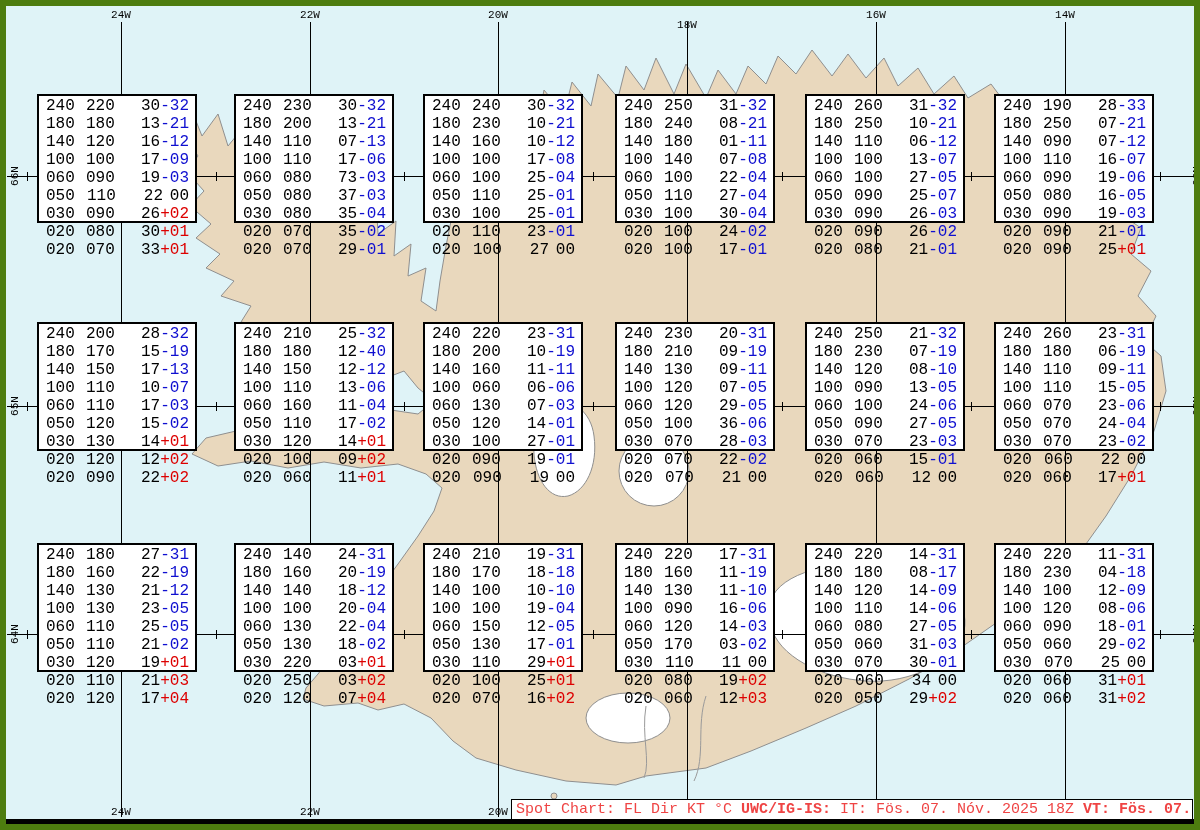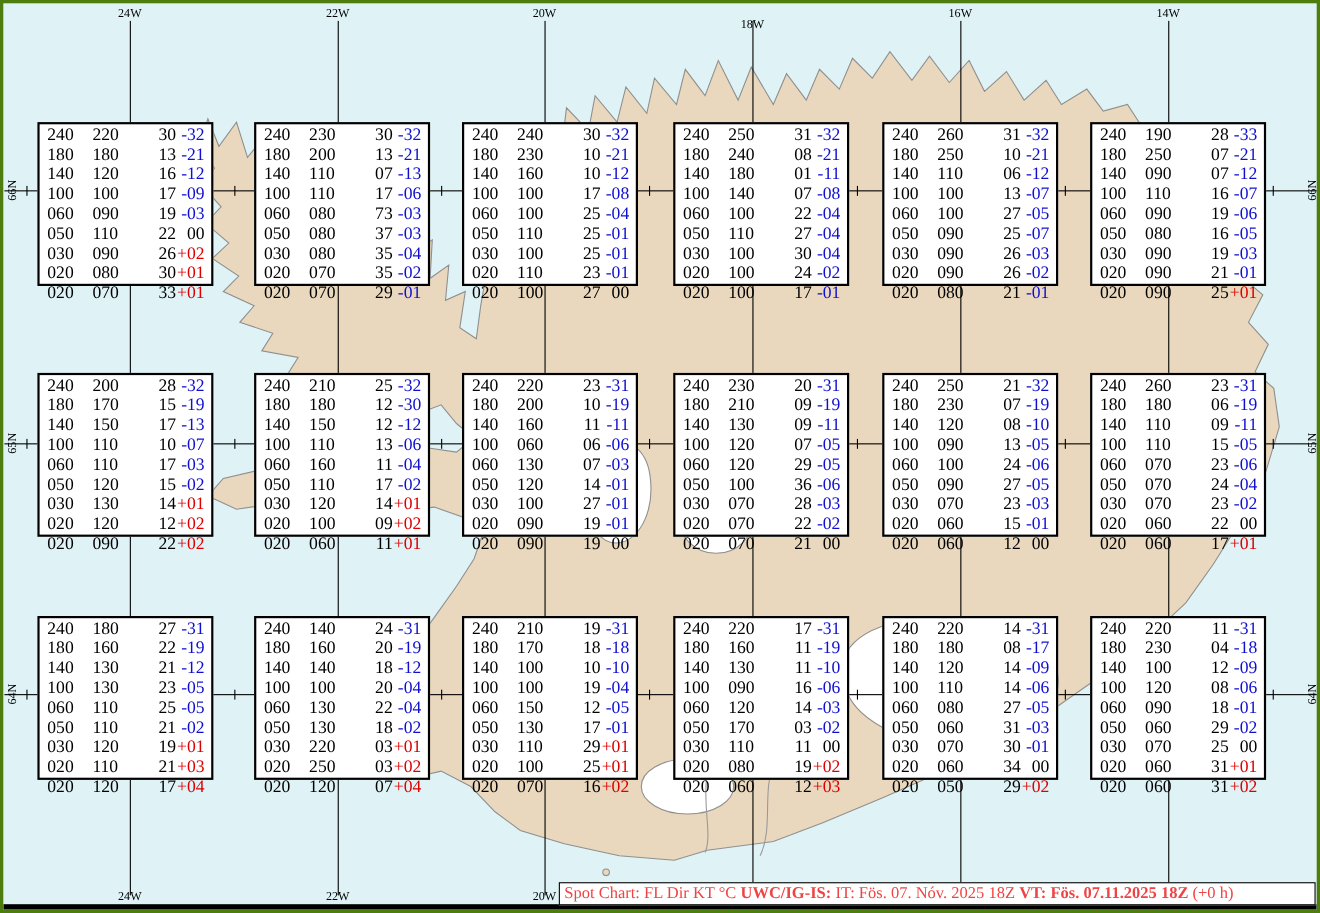--- a/index.html
+++ b/index.html
@@ -1,44 +1,43 @@
 <!DOCTYPE html>
 <html><head>
 <meta charset="utf-8">
 <style>
   html,body{margin:0;padding:0;background:#fff;}
   .stage{
     position:relative;
     width:1200px;height:830px;
     box-sizing:border-box;
-    border:3px solid #4d7c0f;
+    border:6px solid #4d7c0f;
     background:var(--sea,#dff3f7);
-    font-family:Liberation Serif, serif;
+    font-family:Liberation Mono, monospace;
     overflow:hidden;
   }
   .map-svg{position:absolute;left:0;top:0;z-index:0;}
   .gridline-v{position:absolute;width:1px;background:var(--grid,#000);z-index:1;}
   .gridline-h{position:absolute;height:1px;background:var(--grid,#000);z-index:1;}
   .tickmark{position:absolute;width:1px;height:9px;background:var(--grid,#000);z-index:1;}
   .lon-label{
     position:absolute;transform:translateX(-50%);
     font-size:11px;color:#000;z-index:1;line-height:12px;
   }
   .lat-label{
     position:absolute;transform:translate(-50%,-50%) rotate(-90deg);
     font-size:11px;color:#000;z-index:1;line-height:11px;
   }
   .databox{
-    position:absolute;width:160px;height:149px;
+    position:absolute;width:160px;height:129px;
     background:var(--box_bg,#fff);
     border:2px solid var(--box_border,#000);
     box-sizing:border-box;
     z-index:2;
     padding-top:1px;
-    margin-top:20px;
   }
   .spot-row{display:flex;height:18px;line-height:18px;font-size:16px;color:var(--text,#000);}
   .c-fl{width:41px;padding-left:7px;}
   .c-dir{width:46px;}
   .c-kt{width:30px;text-align:right;}
   .c-tmp{flex:1;text-align:right;padding-right:6px;}
   .c-tmp.neg{color:var(--temp_negative,#0000dd);}
   .c-tmp.pos{color:var(--temp_positive,#dd0000);}
   .bottom-strip{
     position:absolute;left:0;right:0;bottom:0;height:5px;
@@ -535,21 +534,21 @@
         <div class="spot-row">
           <span class="c-fl">240</span>
           <span class="c-dir">210</span>
           <span class="c-kt">25</span>
           <span class="c-tmp neg">-32</span>
         </div>
         <div class="spot-row">
           <span class="c-fl">180</span>
           <span class="c-dir">180</span>
           <span class="c-kt">12</span>
-          <span class="c-tmp neg">-30</span>
+          <span class="c-tmp neg">-40</span>
         </div>
         <div class="spot-row">
           <span class="c-fl">140</span>
           <span class="c-dir">150</span>
           <span class="c-kt">12</span>
           <span class="c-tmp neg">-12</span>
         </div>
         <div class="spot-row">
           <span class="c-fl">100</span>
           <span class="c-dir">110</span>

